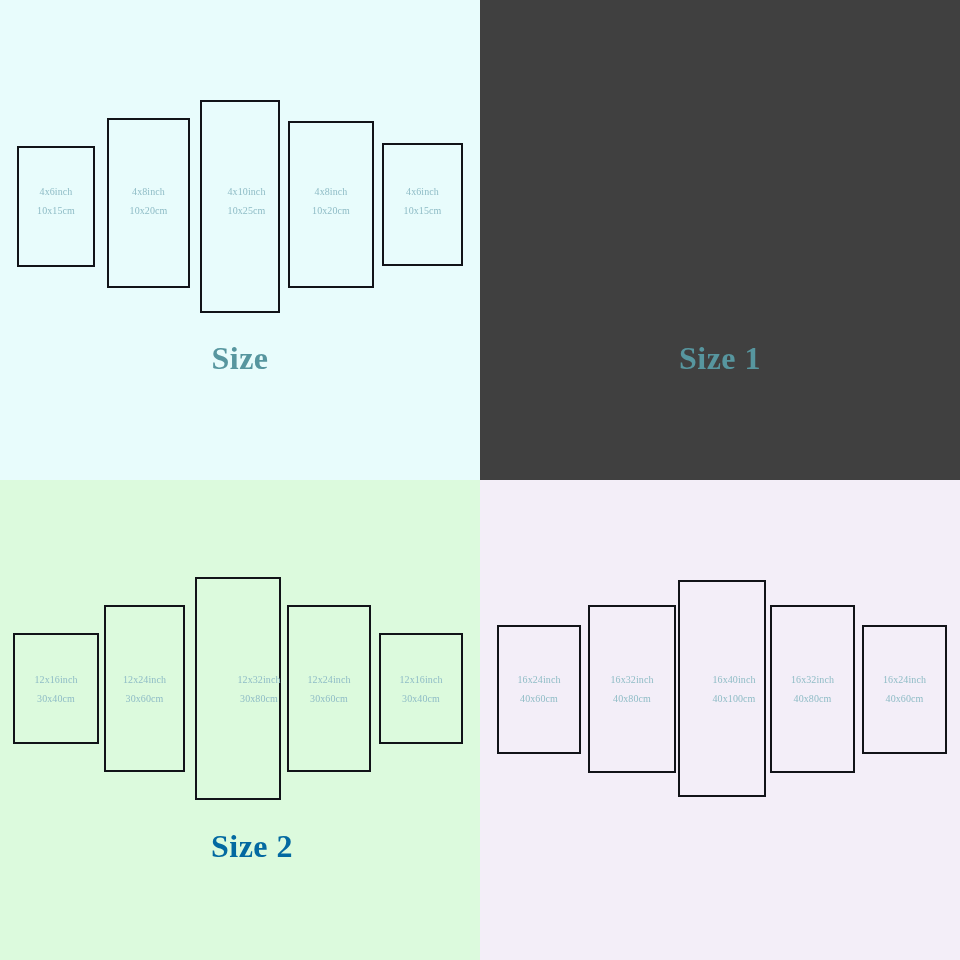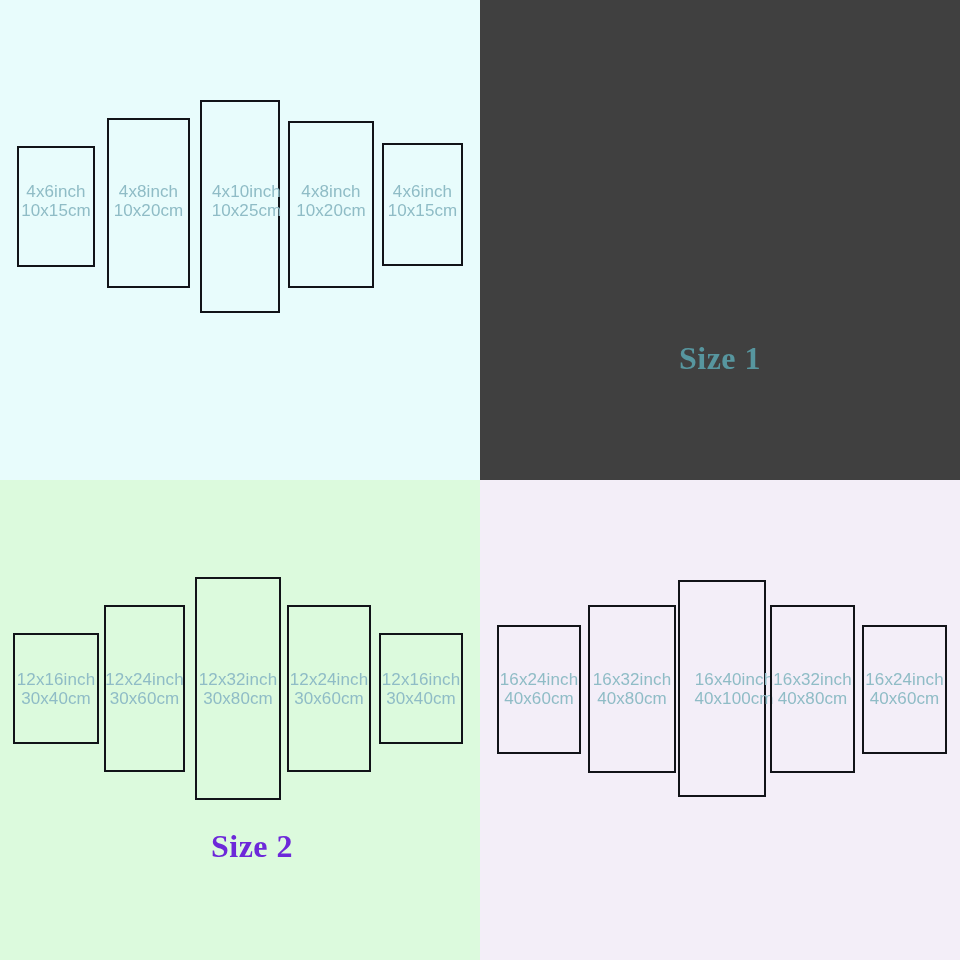--- a/index.html
+++ b/index.html
@@ -31,22 +31,22 @@
     box-sizing: border-box;
     border: 2px solid #111318;
     background: transparent;
   }
   .panel-label {
     position: absolute;
     left: 0;
     right: 0;
     text-align: center;
     color: #8FBCC6;
-    font-family: Liberation Sans, sans-serif;
-    font-size: 17px;
+    font-family: Liberation Serif, serif;
+    font-size: 10px;
     line-height: 19px;
     letter-spacing: 0.1px;
     white-space: nowrap;
     pointer-events: none;
   }
   .panel-label .l2 { display: block; }
   .q-title {
     position: absolute;
     left: 0;
     right: 0;
@@ -67,36 +67,37 @@
       <div class="panel" style="left: 17px; top: 146px; width: 78px; height: 121px;"></div>
       <div class="panel-label" style="left: 17px; width: 78px; top: 182px;"><span class="l1">4x6inch</span><span class="l2">10x15cm</span></div>
       <div class="panel" style="left: 107px; top: 118px; width: 83px; height: 170px;"></div>
       <div class="panel-label" style="left: 107px; width: 83px; top: 182px;"><span class="l1">4x8inch</span><span class="l2">10x20cm</span></div>
       <div class="panel" style="left: 200px; top: 100px; width: 80px; height: 213px;"></div>
       <div class="panel-label" style="left: 200px; width: 93px; top: 182px;"><span class="l1">4x10inch</span><span class="l2">10x25cm</span></div>
       <div class="panel" style="left: 288px; top: 121px; width: 86px; height: 167px;"></div>
       <div class="panel-label" style="left: 288px; width: 86px; top: 182px;"><span class="l1">4x8inch</span><span class="l2">10x20cm</span></div>
       <div class="panel" style="left: 382px; top: 143px; width: 81px; height: 123px;"></div>
       <div class="panel-label" style="left: 382px; width: 81px; top: 182px;"><span class="l1">4x6inch</span><span class="l2">10x15cm</span></div>
+      <div class="q-title" style="top: 340px; color: rgb(87, 150, 159);">Size</div>
     </div>
     <div class="quadrant" style="background: #404040;">
       <div class="q-title" style="top: 340px; color: rgb(87, 150, 159);">Size 1</div>
     </div>
     <div class="quadrant" style="background: rgb(220, 250, 221);">
       <div class="panel" style="left: 13px; top: 153px; width: 86px; height: 111px;"></div>
       <div class="panel-label" style="left: 13px; width: 86px; top: 190px;"><span class="l1">12x16inch</span><span class="l2">30x40cm</span></div>
       <div class="panel" style="left: 104px; top: 125px; width: 81px; height: 167px;"></div>
       <div class="panel-label" style="left: 104px; width: 81px; top: 190px;"><span class="l1">12x24inch</span><span class="l2">30x60cm</span></div>
       <div class="panel" style="left: 195px; top: 97px; width: 86px; height: 223px;"></div>
-      <div class="panel-label" style="left: 195px; width: 86px; top: 190px;"><span class="l1">12x32inch</span><span class="l2">30x80cm</span></div>
+      <div class="panel-label" style="left: 195px; width: 86px; top: 190px; padding-left: 21px;"><span class="l1">12x32inch</span><span class="l2">30x80cm</span></div>
       <div class="panel" style="left: 287px; top: 125px; width: 84px; height: 167px;"></div>
       <div class="panel-label" style="left: 287px; width: 84px; top: 190px;"><span class="l1">12x24inch</span><span class="l2">30x60cm</span></div>
       <div class="panel" style="left: 379px; top: 153px; width: 84px; height: 111px;"></div>
       <div class="panel-label" style="left: 379px; width: 84px; top: 190px;"><span class="l1">12x16inch</span><span class="l2">30x40cm</span></div>
-      <div class="q-title" style="top: 348px; color: #6d28d9; padding-left: 24px;">Size 2</div>
+      <div class="q-title" style="top: 348px; color: #0369a1; padding-left: 24px;">Size 2</div>
     </div>
     <div class="quadrant" style="background: rgb(243, 238, 248);">
       <div class="panel" style="left: 17px; top: 145px; width: 84px; height: 129px;"></div>
       <div class="panel-label" style="left: 17px; width: 84px; top: 190px;"><span class="l1">16x24inch</span><span class="l2">40x60cm</span></div>
       <div class="panel" style="left: 108px; top: 125px; width: 88px; height: 168px;"></div>
       <div class="panel-label" style="left: 108px; width: 88px; top: 190px;"><span class="l1">16x32inch</span><span class="l2">40x80cm</span></div>
       <div class="panel" style="left: 198px; top: 100px; width: 88px; height: 217px;"></div>
       <div class="panel-label" style="left: 198px; width: 112px; top: 190px;"><span class="l1">16x40inch</span><span class="l2">40x100cm</span></div>
       <div class="panel" style="left: 290px; top: 125px; width: 85px; height: 168px;"></div>
       <div class="panel-label" style="left: 290px; width: 85px; top: 190px;"><span class="l1">16x32inch</span><span class="l2">40x80cm</span></div>

